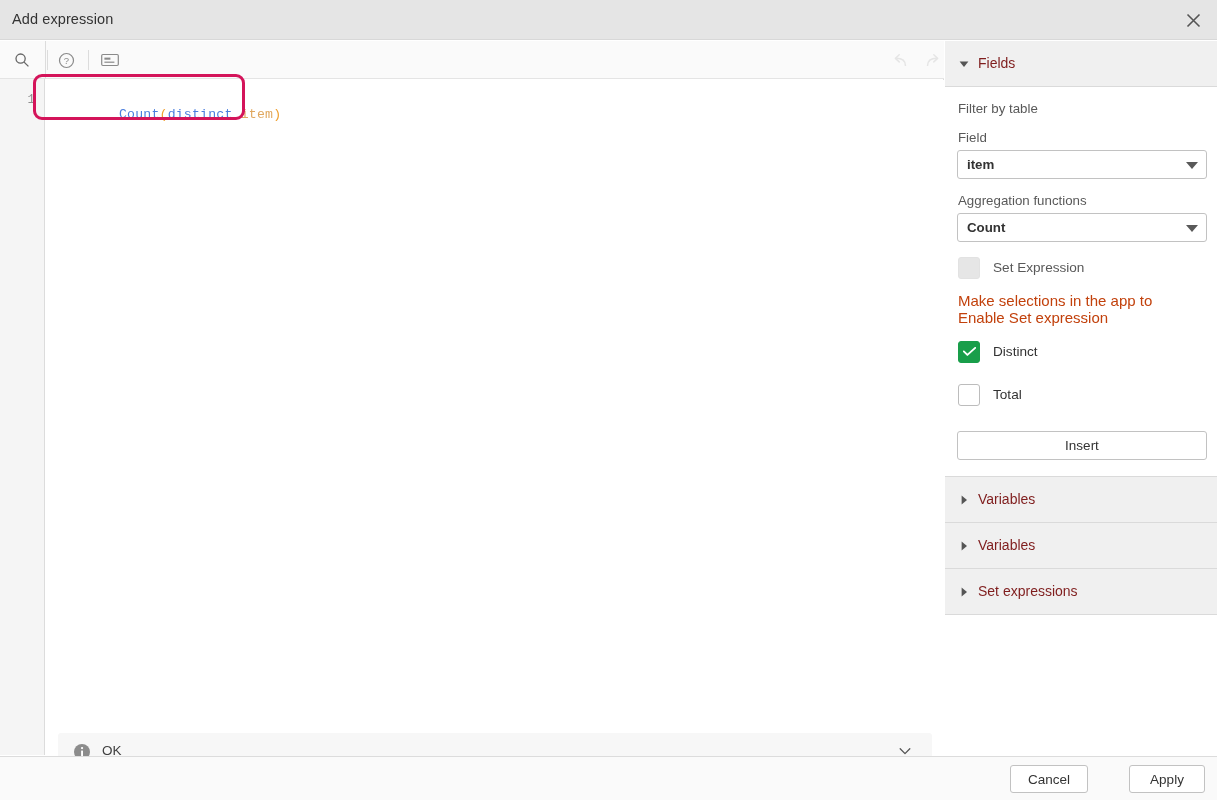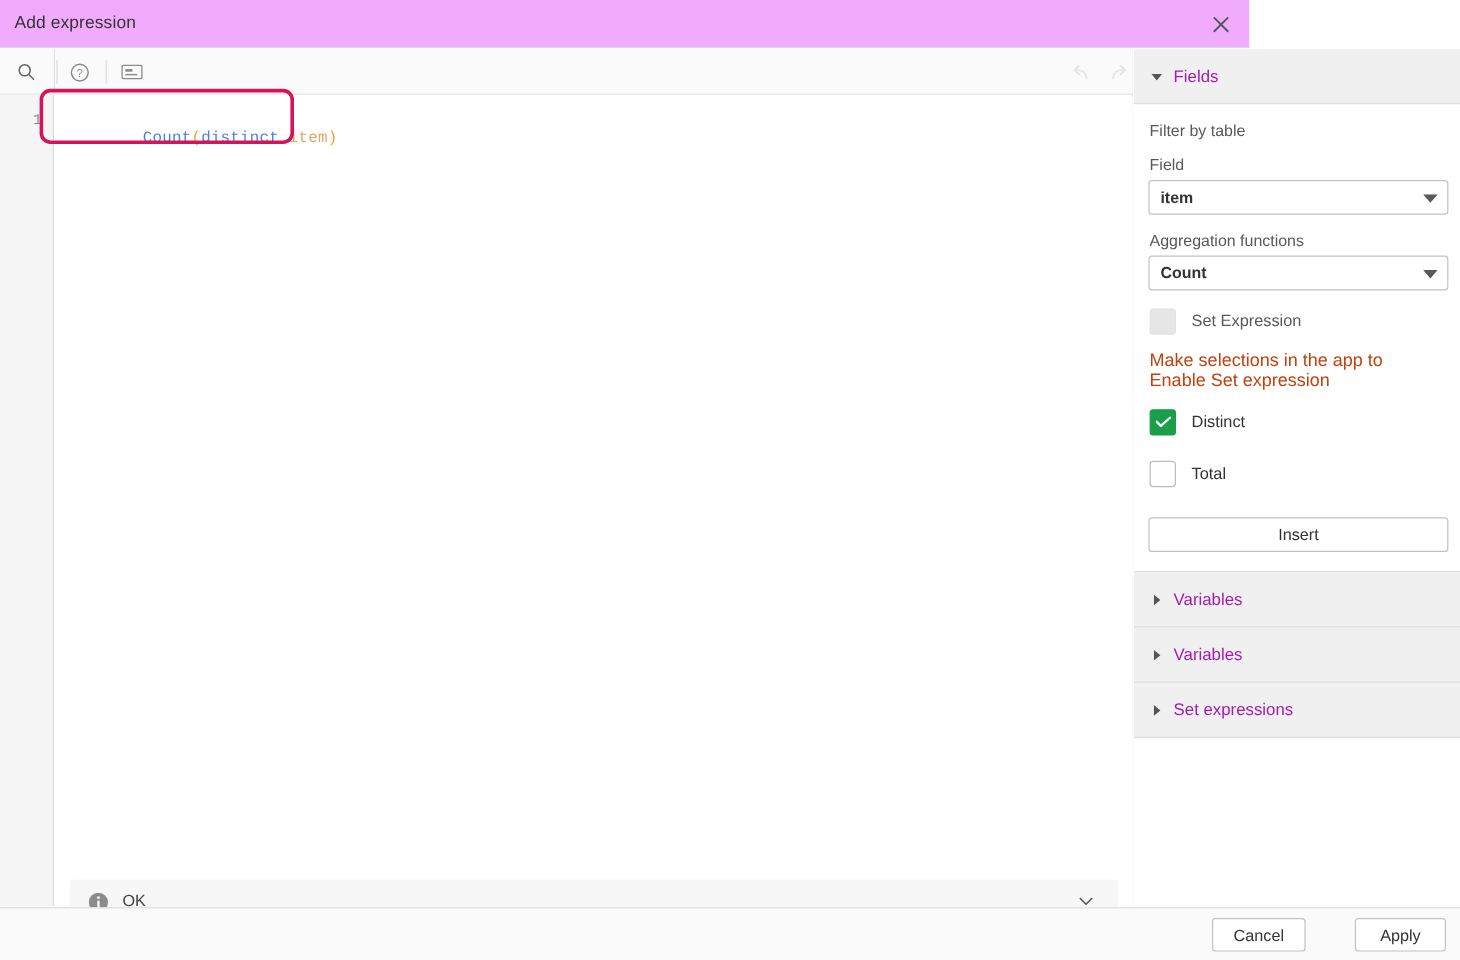--- a/index.html
+++ b/index.html
@@ -8,22 +8,22 @@
     width: 1217px; height: 800px;
     overflow: hidden;
     background: #ffffff;
     font-family: "Liberation Sans", sans-serif;
     -webkit-font-smoothing: antialiased;
   }
 
   
   .titlebar {
     position: absolute; left: 0; top: 0;
-    width: 1041px; height: 40px;
-    background: #f0abfc;
+    width: 1217px; height: 40px;
+    background: #e5e5e5;
     border-bottom: 1px solid #d8d8d8;
   }
   .title-text {
     position: absolute; left: 12px; top: 11px;
     font-size: 14.5px; color: #333333;
     letter-spacing: 0.1px;
   }
   .close-btn {
     position: absolute; right: 8px; top: 4px;
     width: 32px; height: 32px;
@@ -163,21 +163,21 @@
     border-bottom: 1px solid #dadada;
     cursor: pointer;
   }
   .acc-head.first { border-top: 0; }
   .acc-caret {
     position: absolute; left: 14px; top: 18px;
     width: 10px; height: 10px;
   }
   .acc-label {
     position: absolute; left: 33px; top: 14px;
-    font-size: 14px; color: #a21caf;
+    font-size: 14px; color: #7f1d1d;
   }
 
   .acc-body {
     position: relative;
     width: 272px;
     padding: 14px 24px 16px 12px;
     background: #ffffff;
     border-bottom: 1px solid #dadada;
   }
   .fld-label {

